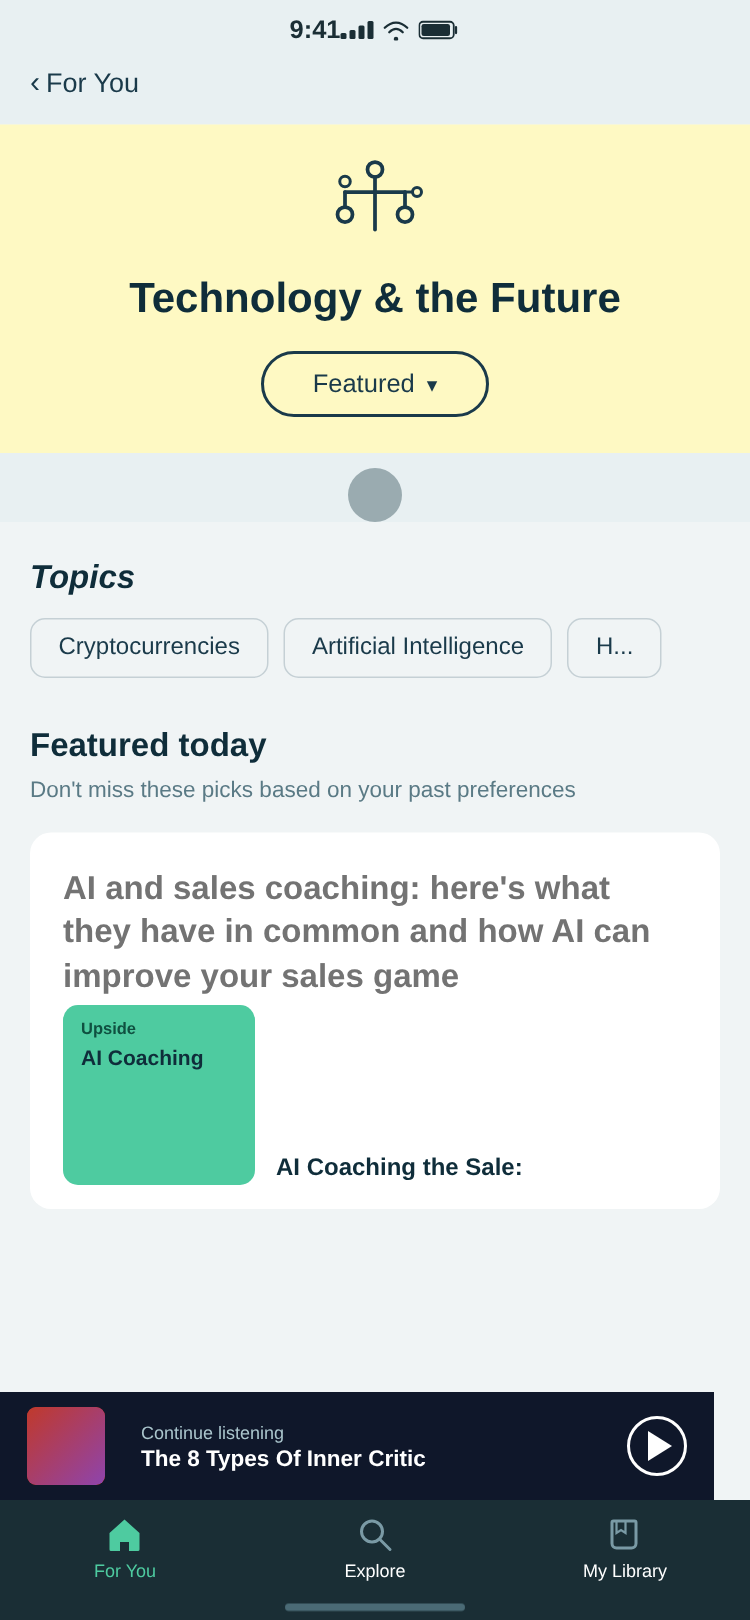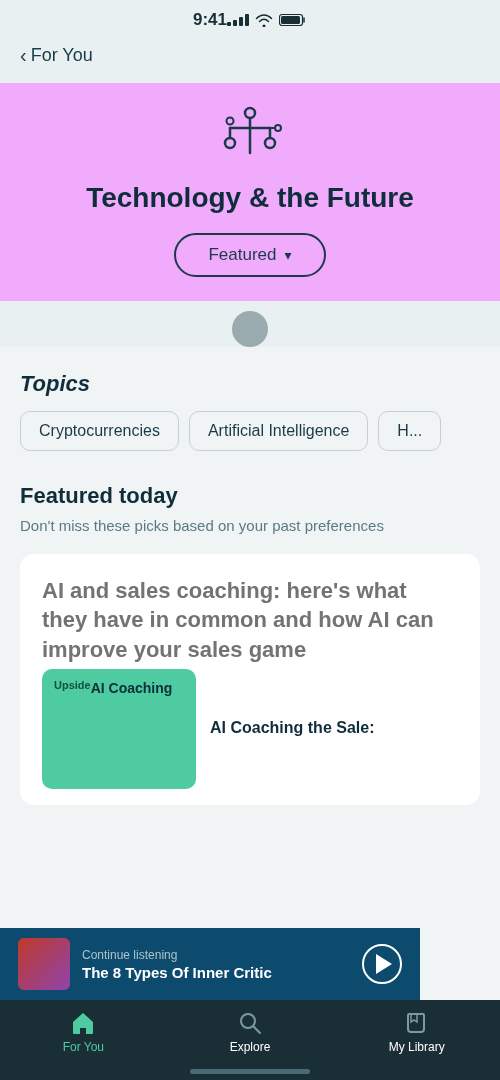--- a/index.html
+++ b/index.html
@@ -63,21 +63,21 @@
       color: #1a3a4a;
     }
     .back-label {
       font-size: 18px;
       color: #1a3a4a;
       font-weight: 400;
     }
 
     
     .hero {
-      background: #f0abfc;
+      background: #fef9c3;
       display: flex;
       flex-direction: column;
       align-items: center;
       padding: 10px 20px 24px;
     }
     .hero-icon {
       margin-bottom: 14px;
     }
     .hero-icon svg {
       width: 80px;
@@ -189,65 +189,65 @@
       color: #737373;
       line-height: 1.35;
       margin-bottom: 4px;
     }
     .book-row {
       display: flex;
       gap: 14px;
       overflow: hidden;
     }
     .book-card-green {
-      width: 154px;
+      width: 128px;
       height: 120px;
       background: #4ecba0;
       border-radius: 10px;
       padding: 10px 12px;
       display: flex;
-      flex-direction: row;
+      flex-direction: column;
       justify-content: flex-start;
     }
     .book-tag {
       font-size: 11px;
       color: #0f5040;
       font-weight: 600;
       margin-bottom: 4px;
     }
     .book-label {
       font-size: 14px;
       font-weight: 700;
       color: #0f2d3a;
       line-height: 1.3;
     }
     .book-card-white {
       flex: 1;
       display: flex;
       flex-direction: column;
-      justify-content: center;
+      justify-content: flex-end;
     }
     .book-card-white-title {
       font-size: 16px;
       font-weight: 700;
       color: #0f2d3a;
       line-height: 1.3;
     }
 
     
     .now-playing {
       position: fixed;
       bottom: 80px;
       left: 0;
-      width: 420px;
-      background: #0c4a6e;
+      width: 476px;
+      background: #0f172a;
       padding: 10px 18px;
       display: flex;
       align-items: center;
-      gap: 12px;
+      gap: 24px;
       z-index: 100;
     }
     .np-thumb {
       width: 52px;
       height: 52px;
       border-radius: 6px;
       background: #c0392b;
       overflow: hidden;
       flex-shrink: 0;
       display: flex;

